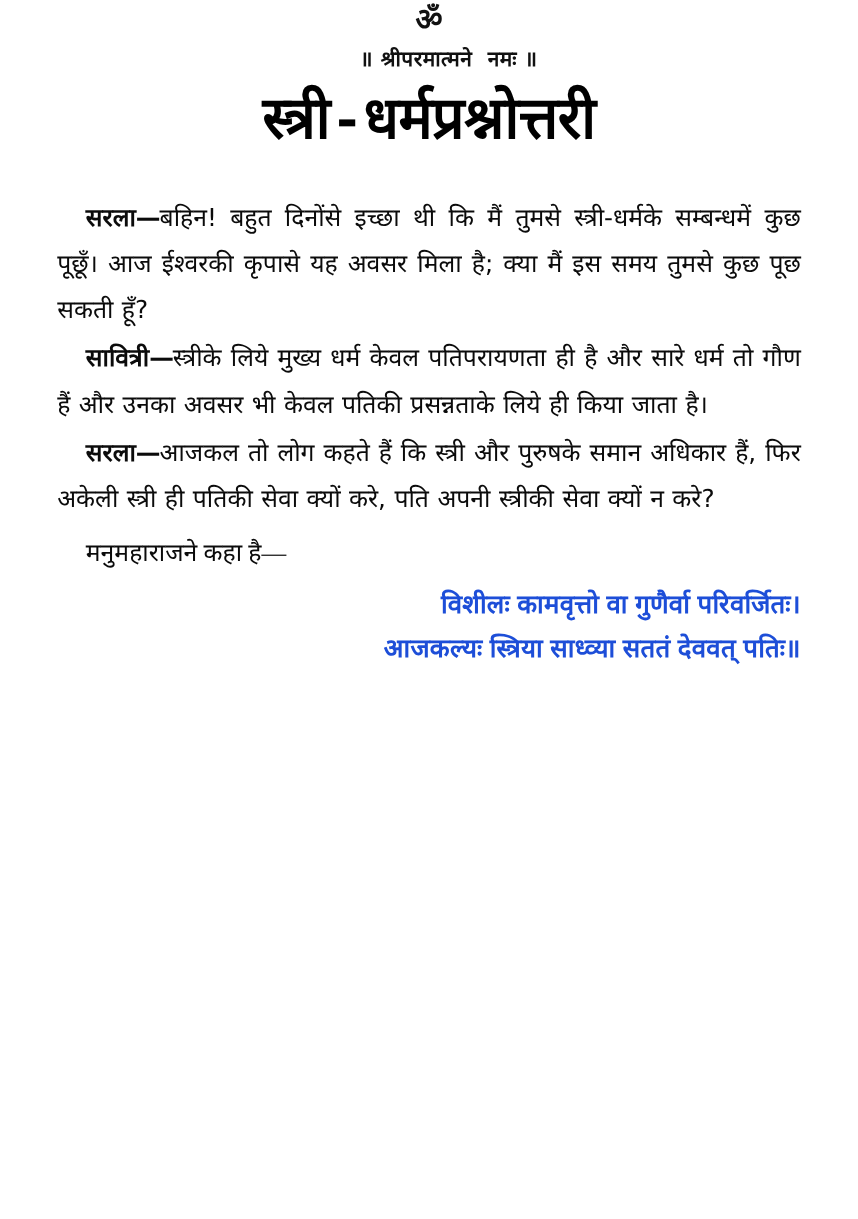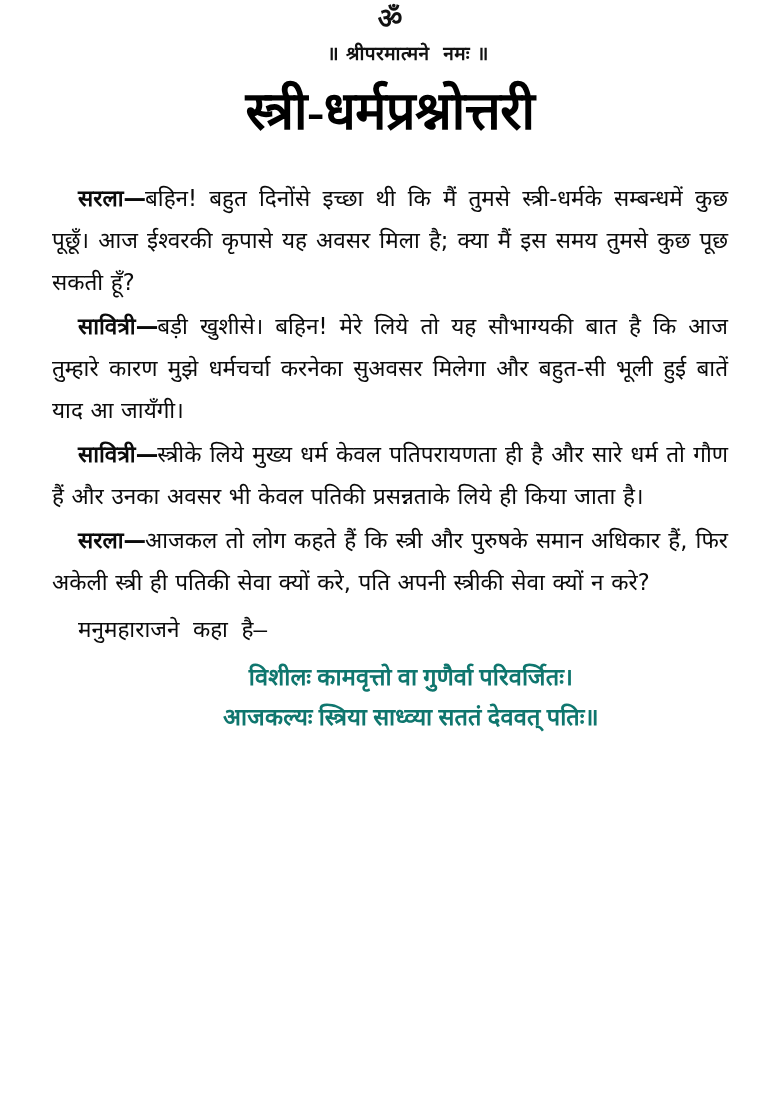--- a/index.html
+++ b/index.html
@@ -49,21 +49,21 @@
     color: #111;
     margin-top: 4px;
     letter-spacing: 0.4px;
     white-space: pre;
     padding-left: 36px;
   }
 
   
   .title {
     text-align: center;
-    font-family: Liberation Serif, serif;
+    font-family: Liberation Mono, monospace;
     font-size: 52px;
     font-weight: 700;
     color: #000;
     margin-top: 16px;
     line-height: 1.15;
     letter-spacing: -0.5px;
     transform: scaleY(1.02);
   }
 
   
@@ -90,37 +90,37 @@
     margin-top: 28px;
   }
   .dash {
     font-weight: 700;
     letter-spacing: -1px;
   }
 
   
   p.manu-intro {
     margin: 8px 0 0 0;
-    font-family: Liberation Mono, monospace;
+    font-family: Liberation Serif, serif;
     font-size: 22.5px;
     line-height: 40px;
     text-indent: 26px;
     text-align: left;
     color: #0b0b0b;
   }
 
   
   .verse {
     margin: 6px 0 0 0;
-    font-family: Liberation Serif, serif;
+    font-family: Liberation Sans, sans-serif;
     font-size: 23.5px;
     font-weight: 700;
     line-height: 40px;
-    color: #0f766e;
-    text-align: center;
+    color: #1d4ed8;
+    text-align: right;
   }
   .verse .vline {
     display: block;
     padding-left: 42px;
     white-space: pre;
     letter-spacing: 0.2px;
   }
 </style>
 </head>
 <body>
@@ -132,21 +132,20 @@
   </div>
 
   <div class="invocation">॥ श्रीपरमात्मने  नमः ॥</div>
 
   <h1 class="title">स्त्री-धर्मप्रश्नोत्तरी</h1>
 
   <div class="body-text">
 
     <p class="para"><span class="speaker">सरला</span><span class="dash">—</span><span>बहिन! बहुत दिनोंसे इच्छा थी कि मैं तुमसे स्त्री-धर्मके सम्बन्धमें कुछ पूछूँ। आज ईश्वरकी कृपासे यह अवसर मिला है; क्या मैं इस समय तुमसे कुछ पूछ सकती हूँ?</span></p>
 
-    <p class="para"><span class="speaker">सावित्री</span><span class="dash">—</span><span>बड़ी खुशीसे। बहिन! मेरे लिये तो यह सौभाग्यकी बात है कि आज तुम्हारे कारण मुझे धर्मचर्चा करनेका सुअवसर मिलेगा और बहुत-सी भूली हुई बातें याद आ जायँगी।</span></p>
 
 
     <p class="para"><span class="speaker">सावित्री</span><span class="dash">—</span><span>स्त्रीके लिये मुख्य धर्म केवल पतिपरायणता ही है और सारे धर्म तो गौण हैं और उनका अवसर भी केवल पतिकी प्रसन्नताके लिये ही किया जाता है।</span></p>
 
     <p class="para"><span class="speaker">सरला</span><span class="dash">—</span><span>आजकल तो लोग कहते हैं कि स्त्री और पुरुषके समान अधिकार हैं, फिर अकेली स्त्री ही पतिकी सेवा क्यों करे, पति अपनी स्त्रीकी सेवा क्यों न करे?</span></p>
 
 
     <p class="manu-intro">मनुमहाराजने कहा है—</p>
 
     <div class="verse">

